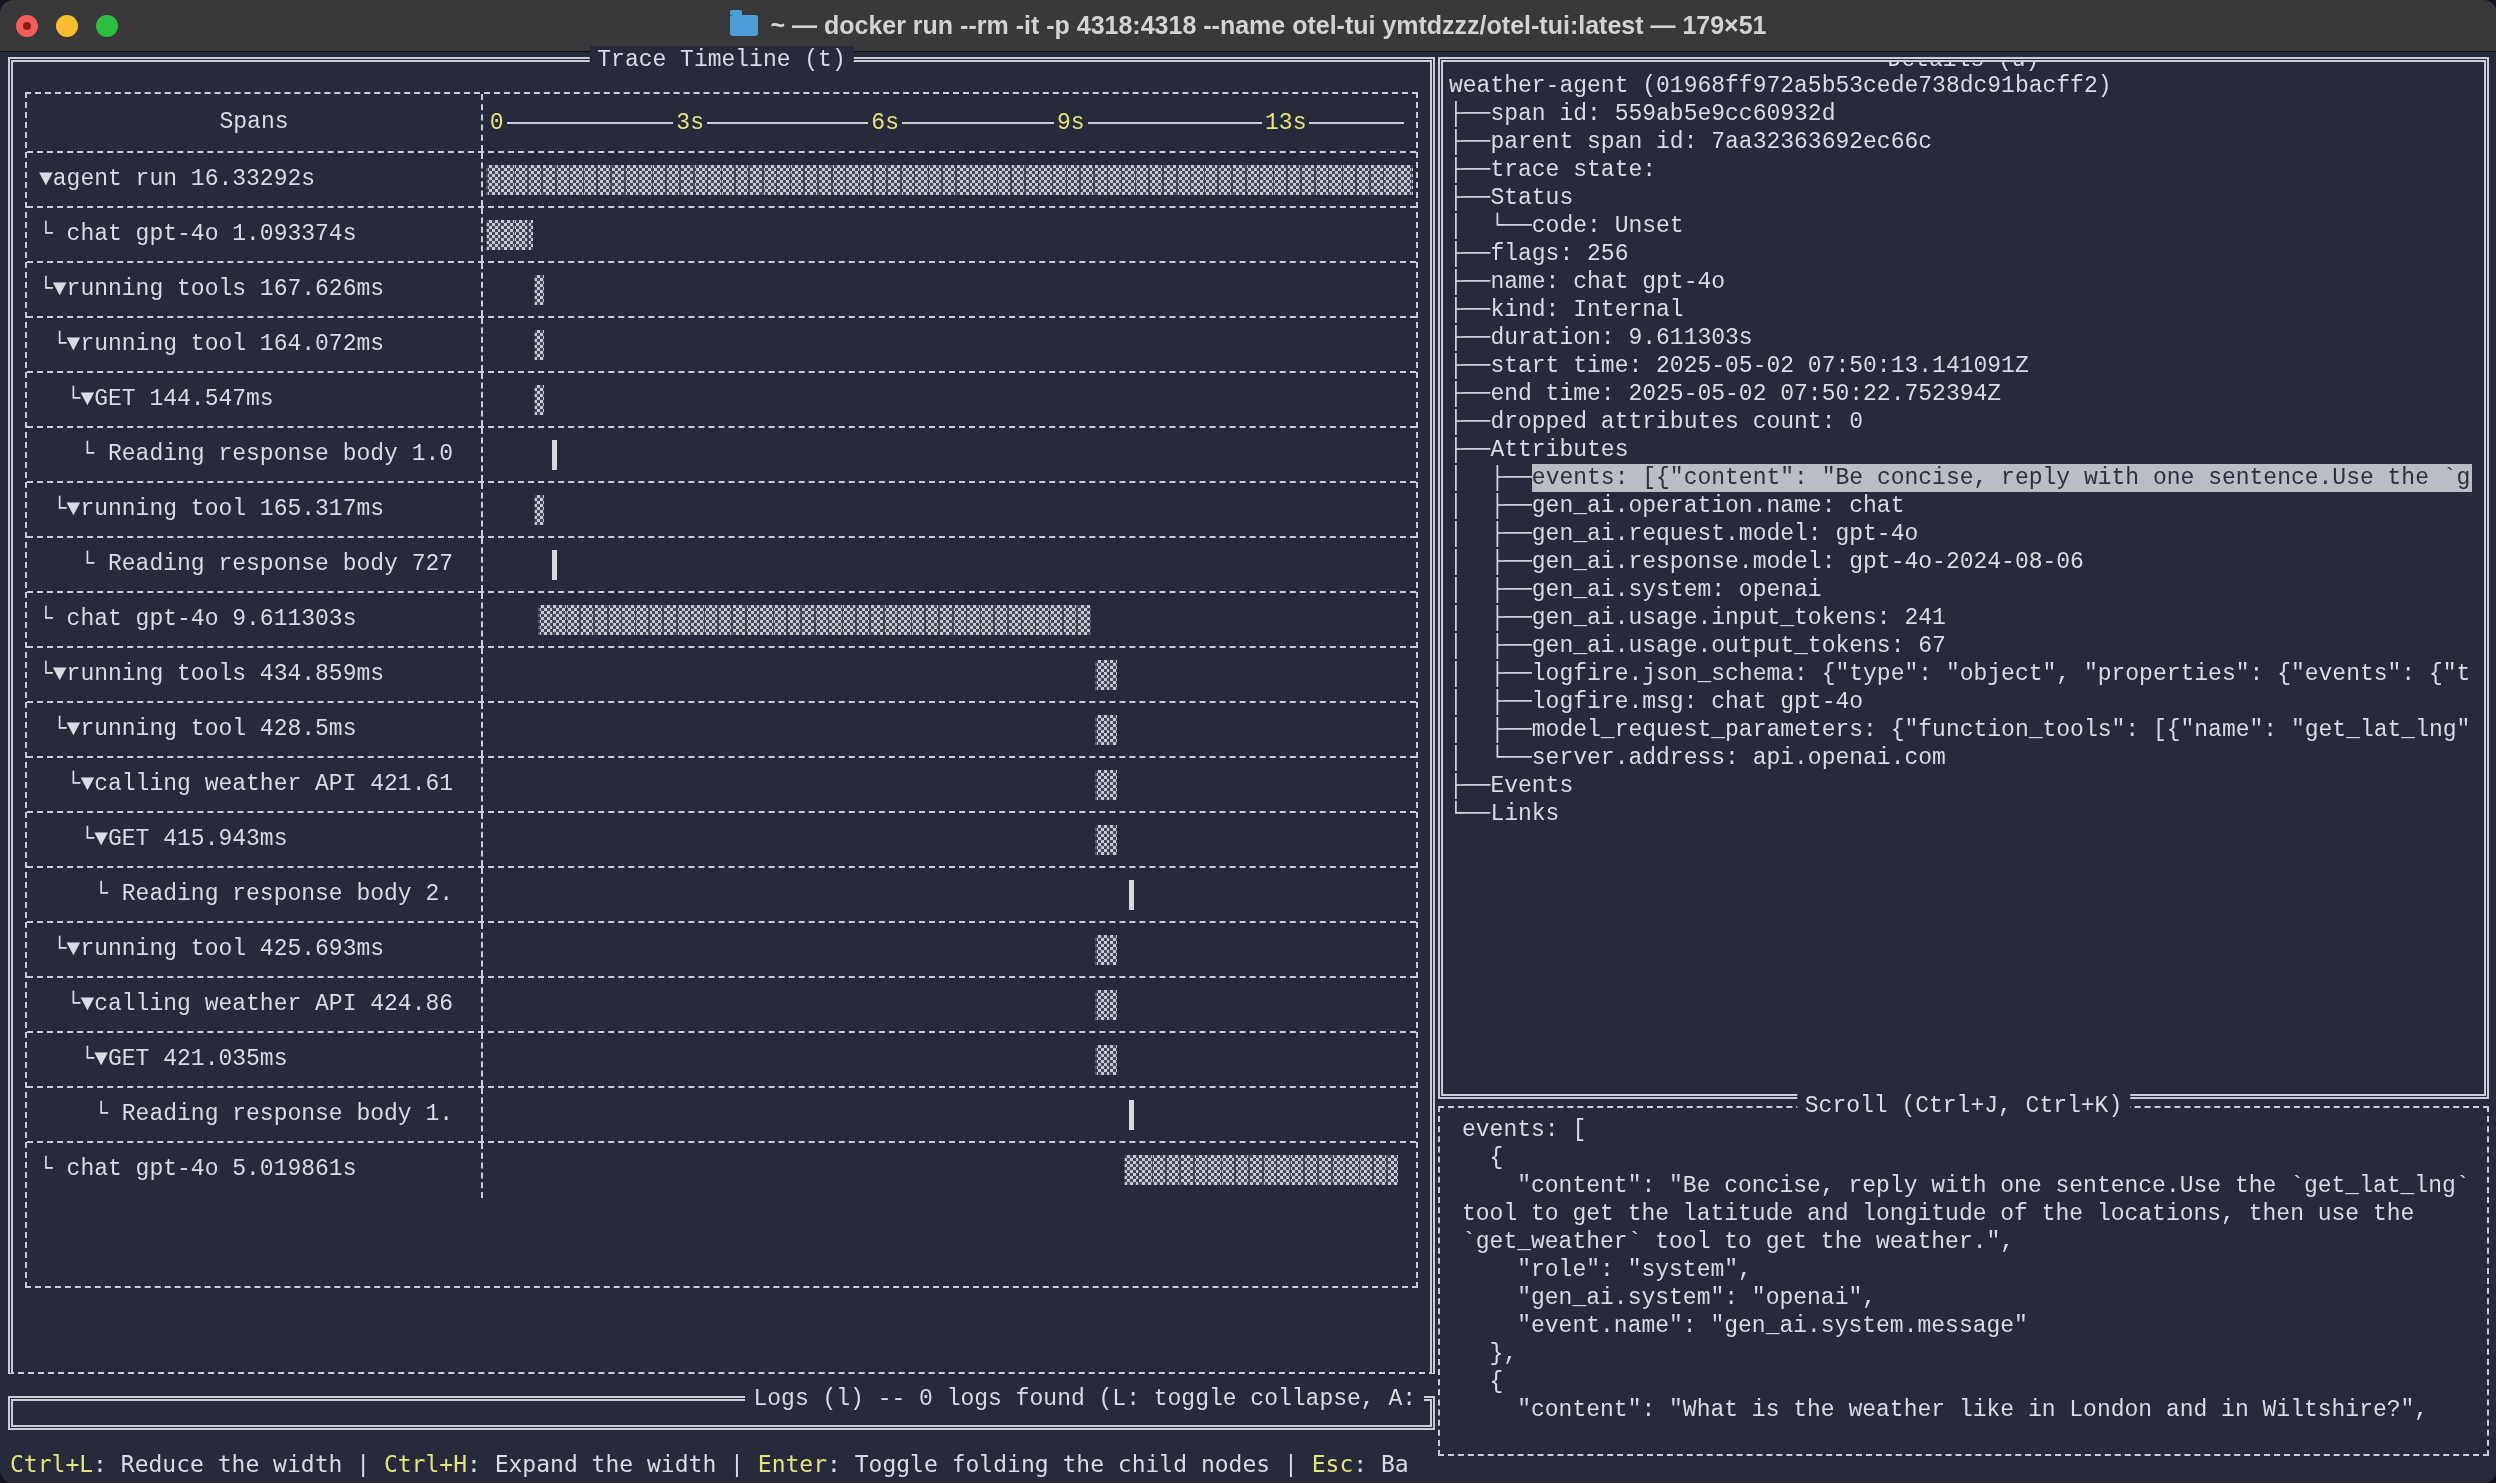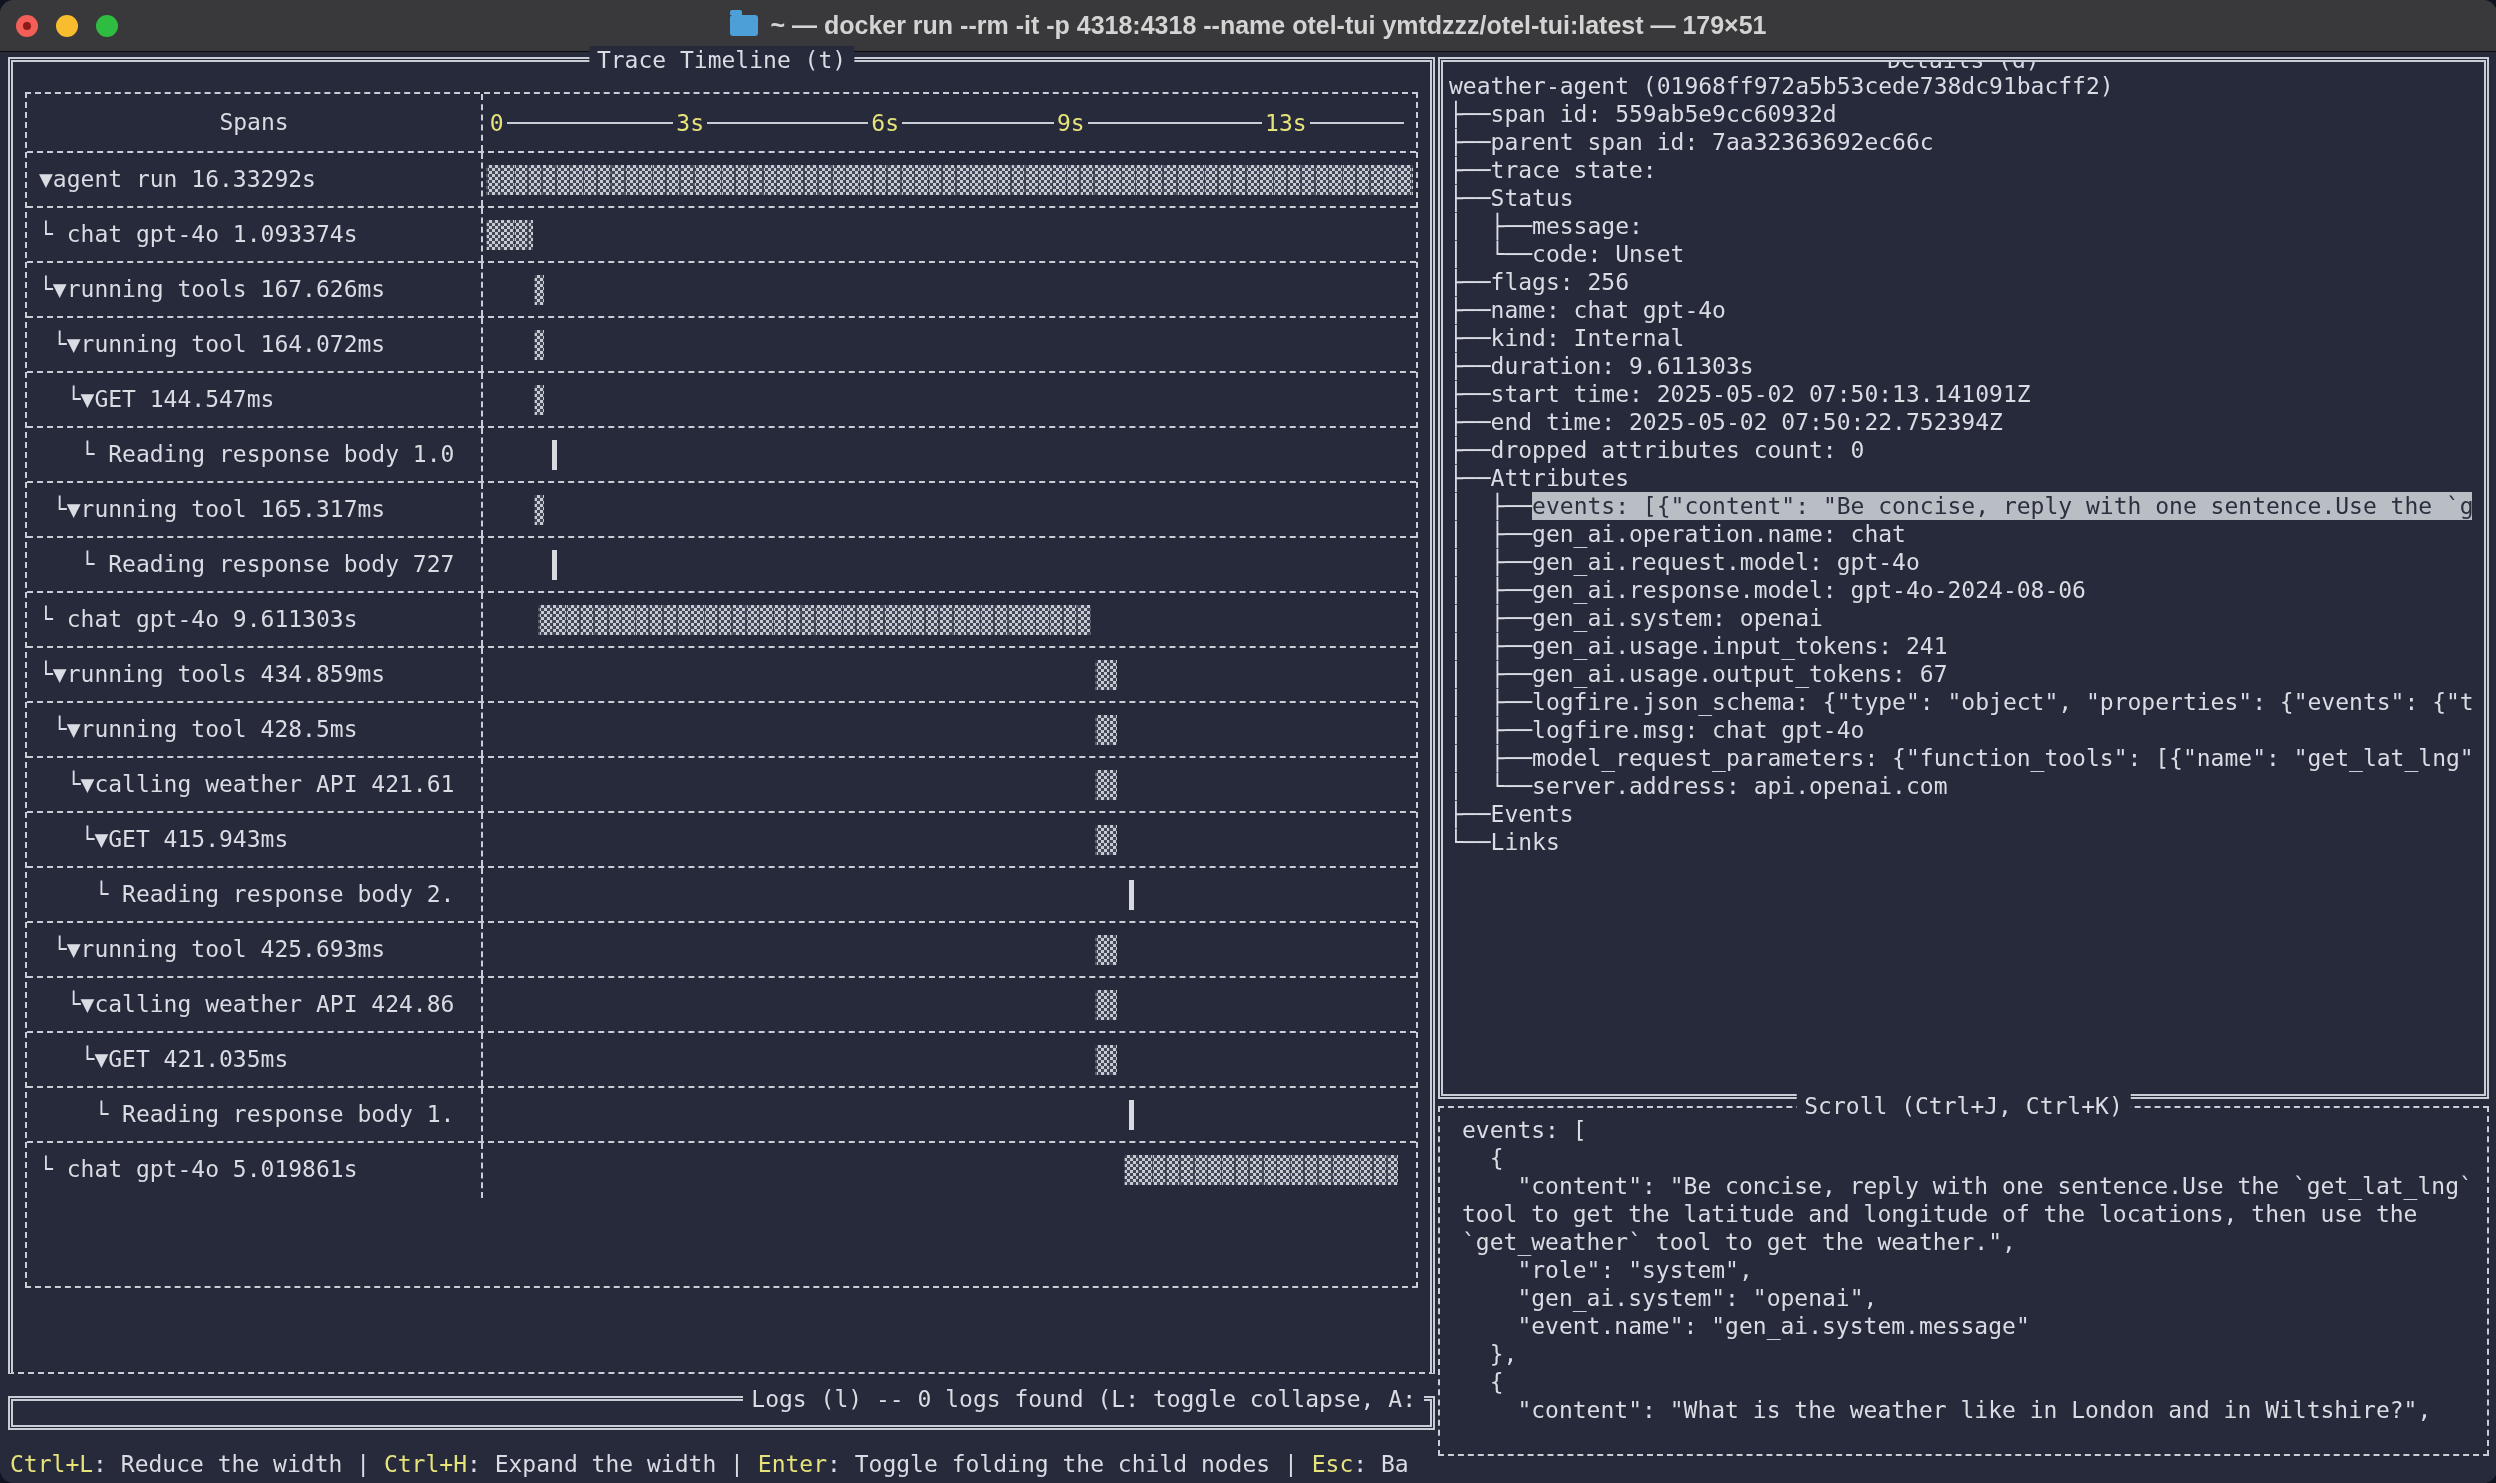--- a/index.html
+++ b/index.html
@@ -19,21 +19,21 @@
   .tl.yellow{ background:#f8bd2f; } .tl.green{ background:#2ebd41; }
   .wtitle{ color:#d3d3d3; font-family:"Liberation Sans", sans-serif; font-weight:700; font-size:25px;
            display:flex; align-items:center; gap:12px; }
   .folder{ width:28px; height:21px; background:#4d9fd8; border-radius:3px; position:relative; }
   .folder:before{ content:""; position:absolute; top:-5px; left:0; width:12px; height:5px; background:#4d9fd8; border-radius:2px 2px 0 0; }
 
   
   .term{ position:relative; width:100%; height:1431px; background:var(--bg); color:var(--fg);
          font-size:23px; line-height:28px; }
 
-  .panel{ position:absolute; border:5px double var(--border); }
+  .panel{ position:absolute; border:5px double var(--border);font-family:Liberation Mono, monospace; }
   .ptitle{ position:absolute; top:-16px; left:50%; transform:translateX(-50%); background:var(--bg);
            padding:0 8px; white-space:nowrap; color:var(--fg); }
 
   
   .trace{ left:8px; top:5px; width:1427px; height:1317px; border-bottom:2px dashed var(--border); }
   .ttable{ position:absolute; left:12px; right:12px; top:30px; height:1196px; border:2px dashed var(--border); }
   .thead{ display:flex; height:59px; border-bottom:2px dashed var(--border); }
   .spanscol{ width:454px; text-align:center; line-height:57px; }
   .tlcol{ flex:1; position:relative; border-left:2px dashed var(--border); }
   .axis-line{ position:absolute; left:6px; right:12px; top:50%; height:2px; margin-top:-1px; background:var(--border); }
@@ -232,21 +232,20 @@
     </div>
 
     <div class="panel details">
       <div class="ptitle">Details (d)</div>
       <div class="dlines" id="dlines">
           <div class="dline">weather-agent (01968ff972a5b53cede738dc91bacff2)</div>
           <div class="dline">├──span id: 559ab5e9cc60932d</div>
           <div class="dline">├──parent span id: 7aa32363692ec66c</div>
           <div class="dline">├──trace state:</div>
           <div class="dline">├──Status</div>
-          <div class="dline">│  ├──message:</div>
           <div class="dline">│  └──code: Unset</div>
           <div class="dline">├──flags: 256</div>
           <div class="dline">├──name: chat gpt-4o</div>
           <div class="dline">├──kind: Internal</div>
           <div class="dline">├──duration: 9.611303s</div>
           <div class="dline">├──start time: 2025-05-02 07:50:13.141091Z</div>
           <div class="dline">├──end time: 2025-05-02 07:50:22.752394Z</div>
           <div class="dline">├──dropped attributes count: 0</div>
           <div class="dline">├──Attributes</div>
           <div class="dline"><div class="pre">│  ├──</div><div class="hl">events: [{"content": "Be concise, reply with one sentence.Use the `g</div></div>

